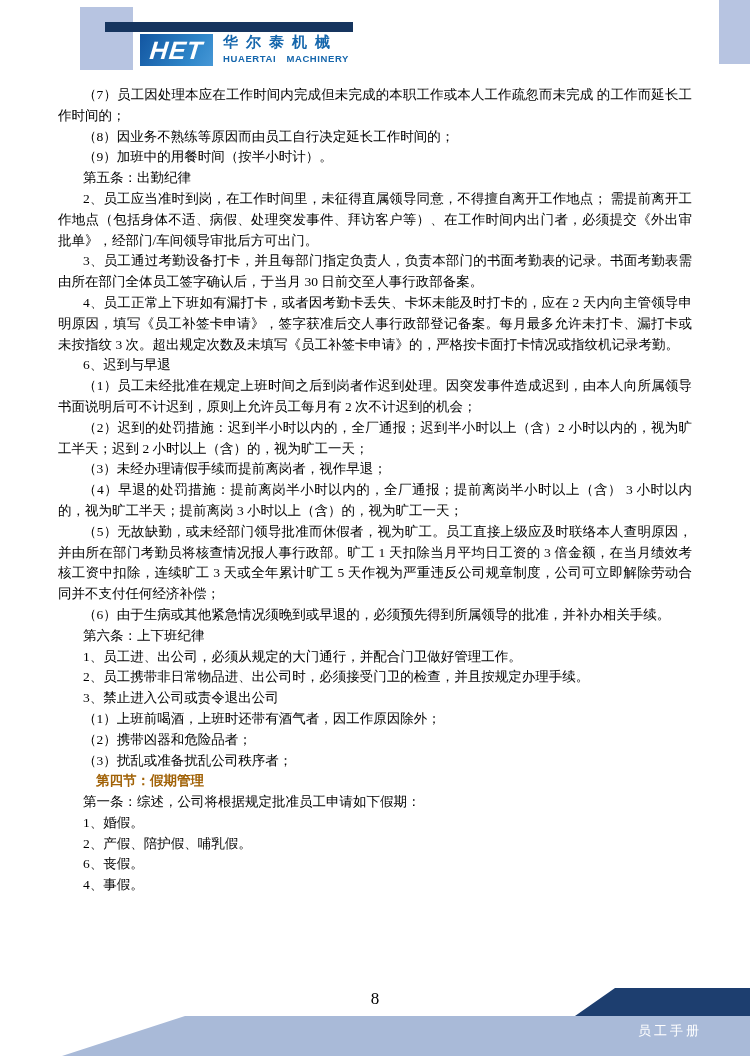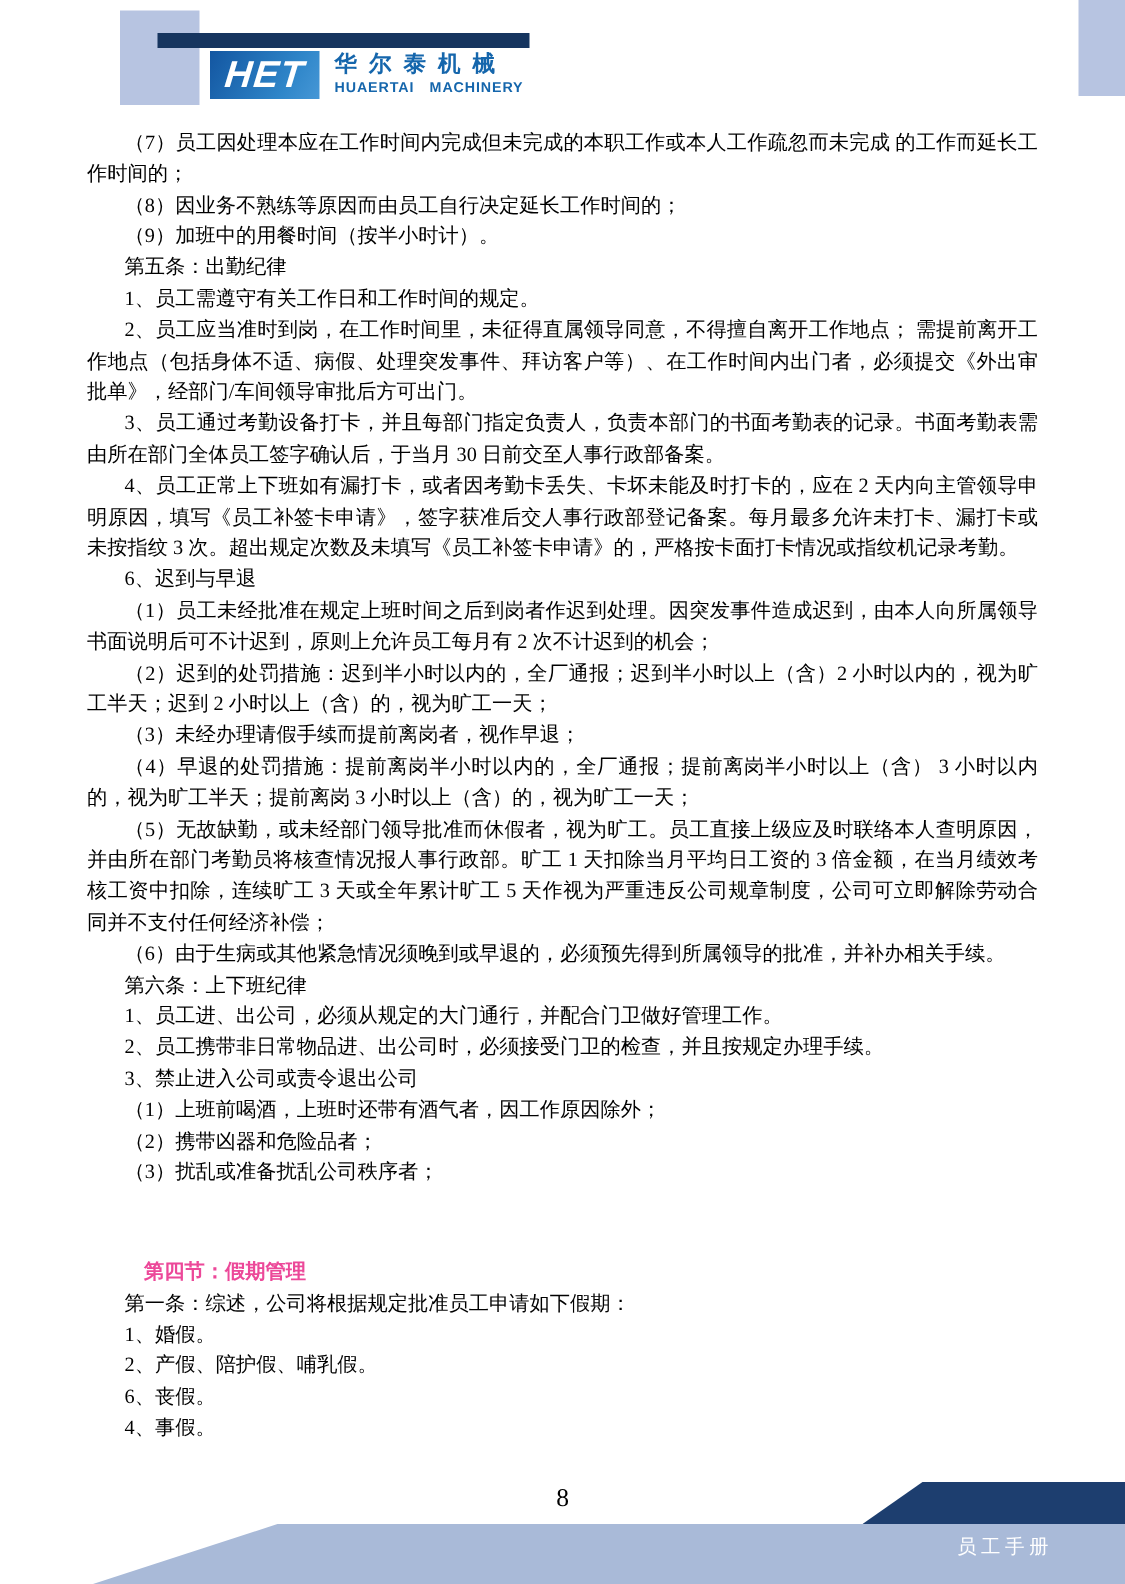--- a/index.html
+++ b/index.html
@@ -69,24 +69,23 @@
   .doc-body {
     position: absolute; left: 58px; top: 85px;
     width: 634px;
     color: #000000;
     font-size: 13.5px;
     line-height: 20.8px;
     text-align: justify;
   }
   .para { text-indent: 25px; }
   .para.heading {
-    color: #ec4899;
+    color: #a16207;
     font-weight: bold;
     text-indent: 38px;
-    margin-top: 46px;
   }
 
   
   .page-number {
     position: absolute; left: 0; top: 989px;
     width: 100%;
     text-align: center;
     font-size: 17px;
     color: #000000;
   }
@@ -124,21 +123,20 @@
   </div>
   <div class="company-cn">华尔泰机械</div>
   <div class="company-en">HUAERTAI MACHINERY</div>
 
   <div class="doc-body">
 
   <div class="para">（7）员工因处理本应在工作时间内完成但未完成的本职工作或本人工作疏忽而未完成 的工作而延长工作时间的；</div>
       <div class="para">（8）因业务不熟练等原因而由员工自行决定延长工作时间的；</div>
       <div class="para">（9）加班中的用餐时间（按半小时计）。</div>
       <div class="para">第五条：出勤纪律</div>
-      <div class="para">1、员工需遵守有关工作日和工作时间的规定。</div>
       <div class="para">2、员工应当准时到岗，在工作时间里，未征得直属领导同意，不得擅自离开工作地点； 需提前离开工作地点（包括身体不适、病假、处理突发事件、拜访客户等）、在工作时间内出门者，必须提交《外出审批单》，经部门/车间领导审批后方可出门。</div>
       <div class="para">3、员工通过考勤设备打卡，并且每部门指定负责人，负责本部门的书面考勤表的记录。书面考勤表需由所在部门全体员工签字确认后，于当月 30 日前交至人事行政部备案。</div>
       <div class="para">4、员工正常上下班如有漏打卡，或者因考勤卡丢失、卡坏未能及时打卡的，应在 2 天内向主管领导申明原因，填写《员工补签卡申请》，签字获准后交人事行政部登记备案。每月最多允许未打卡、漏打卡或未按指纹 3 次。超出规定次数及未填写《员工补签卡申请》的，严格按卡面打卡情况或指纹机记录考勤。</div>
       <div class="para">6、迟到与早退</div>
       <div class="para">（1）员工未经批准在规定上班时间之后到岗者作迟到处理。因突发事件造成迟到，由本人向所属领导书面说明后可不计迟到，原则上允许员工每月有 2 次不计迟到的机会；</div>
       <div class="para">（2）迟到的处罚措施：迟到半小时以内的，全厂通报；迟到半小时以上（含）2 小时以内的，视为旷工半天；迟到 2 小时以上（含）的，视为旷工一天；</div>
       <div class="para">（3）未经办理请假手续而提前离岗者，视作早退；</div>
       <div class="para">（4）早退的处罚措施：提前离岗半小时以内的，全厂通报；提前离岗半小时以上（含） 3 小时以内的，视为旷工半天；提前离岗 3 小时以上（含）的，视为旷工一天；</div>
       <div class="para">（5）无故缺勤，或未经部门领导批准而休假者，视为旷工。员工直接上级应及时联络本人查明原因，并由所在部门考勤员将核查情况报人事行政部。旷工 1 天扣除当月平均日工资的 3 倍金额，在当月绩效考核工资中扣除，连续旷工 3 天或全年累计旷工 5 天作视为严重违反公司规章制度，公司可立即解除劳动合同并不支付任何经济补偿；</div>
       <div class="para">（6）由于生病或其他紧急情况须晚到或早退的，必须预先得到所属领导的批准，并补办相关手续。</div>

